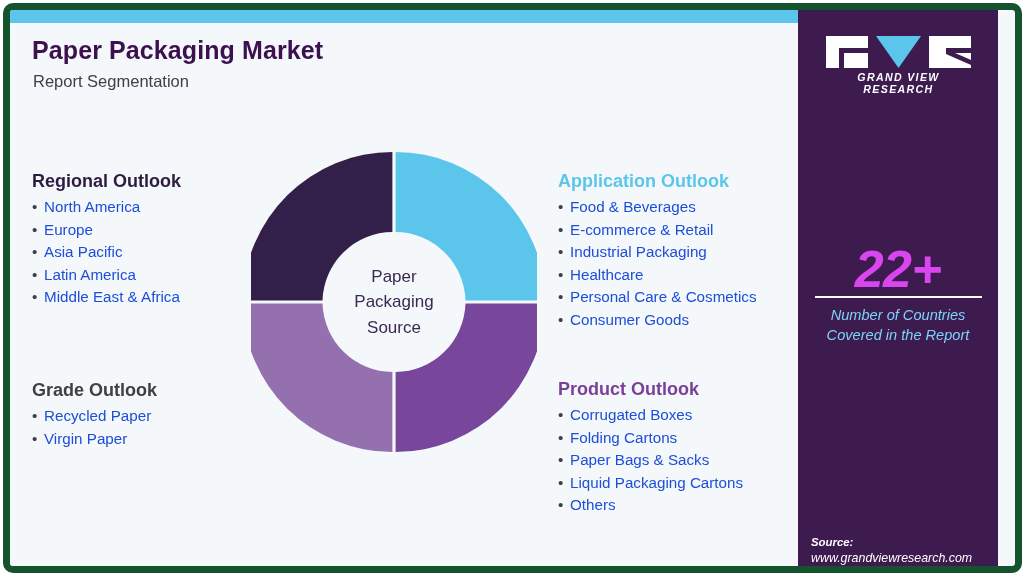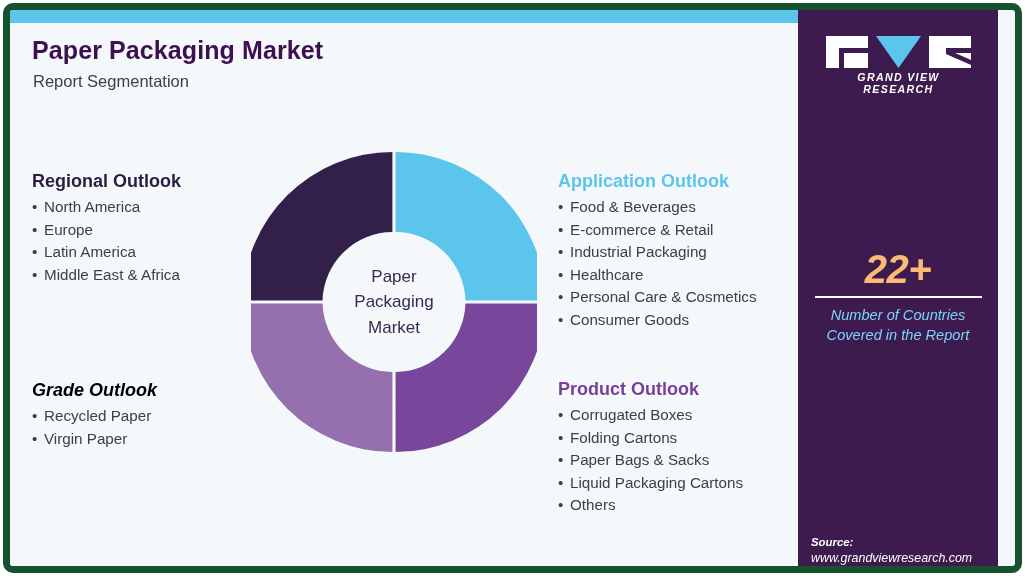--- a/index.html
+++ b/index.html
@@ -96,42 +96,42 @@
     margin: 0 0 4px 0;
     line-height: 22px;
   }
   .block-list {
     list-style: none;
     margin: 0;
     padding: 0;
   }
   .block-list li {
     font-size: 15.2px;
-    color: #404040;
+    color: #1d4ed8;
     line-height: 22.5px;
     padding-left: 12px;
     position: relative;
     white-space: nowrap;
   }
   .block-list li::before {
     content: "\2022";
     position: absolute;
     left: 0;
     top: 0;
     color: #3c4049;
     font-size: 15.2px;
   }
 
   #block-regional   { left: 22px;  top: 148px; }
   #block-grade      { left: 22px;  top: 357px; }
   #block-application{ left: 548px; top: 148px; }
   #block-product    { left: 548px; top: 356px; }
 
   .title-dark   { color: #2d1b40; }
-  .title-mauve  { color: #000000; font-style: italic; }
+  .title-mauve  { color: #404040; }
   .title-blue   { color: #5bc5ec; }
   .title-purple { color: #7b3f98; }
 
   
   .donut-wrap {
     position: absolute;
     left: 241px;
     top: 141px;
     width: 286px;
     height: 302px;
@@ -178,23 +178,23 @@
   }
 
   .stat {
     position: absolute;
     left: 10px;
     top: 238px;
     width: 180px;
     text-align: center;
   }
   .stat-value {
-    font-size: 40px;
-    font-weight: bold;
-    color: #fdba74;
+    font-size: 52px;
+    font-weight: bold;
+    color: #d946ef;
     line-height: 42px;
     letter-spacing: -0.5px;
   }
   .stat-divider {
     width: 167px;
     height: 1.5px;
     background: #ffffff;
     margin: 6px auto 7px auto;
   }
   .stat-label span {
@@ -235,20 +235,21 @@
     <div class="main-area"></div>
 
     <div class="page-title">Paper Packaging Market</div>
     <div class="page-subtitle">Report Segmentation</div>
 
     <div class="block" id="block-regional">
       <div class="block-title title-dark">Regional Outlook</div>
       <ul class="block-list">
         <li>North America</li>
         <li>Europe</li>
+        <li>Asia Pacific</li>
         <li>Latin America</li>
         <li>Middle East &amp; Africa</li>
       </ul>
     </div>
 
     <div class="block" id="block-grade">
       <div class="block-title title-mauve">Grade Outlook</div>
       <ul class="block-list">
         <li>Recycled Paper</li>
         <li>Virgin Paper</li>
@@ -287,21 +288,21 @@
           <path fill="#78479b" d="M 151.5 1.6 A 150 151 0 0 1 1.6 150 L 1.6 70 A 70 71 0 0 0 71.5 1.6 Z"></path>
 
           <path fill="#9570ae" d="M -1.6 150 A 150 151 0 0 1 -151.5 1.6 L -71.5 1.6 A 70 71 0 0 0 -1.6 70 Z"></path>
 
           <path fill="#33204a" d="M -151.5 -1.6 A 150 151 0 0 1 -1.6 -150 L -1.6 -70 A 70 71 0 0 0 -71.5 -1.6 Z"></path>
         </g>
       </svg>
       <div class="donut-center-text">
         <span>Paper</span>
         <span>Packaging</span>
-        <span>Market</span>
+        <span>Source</span>
       </div>
     </div>
 
     <div class="side-panel">
 
       <div class="logo">
         <svg class="logo-mark" width="145" height="32" viewBox="0 0 145 32">
 
           <rect x="0" y="0" width="42" height="32" fill="#ffffff"></rect>
           <rect x="13" y="12" width="31" height="5" fill="#3d1b4e"></rect>

